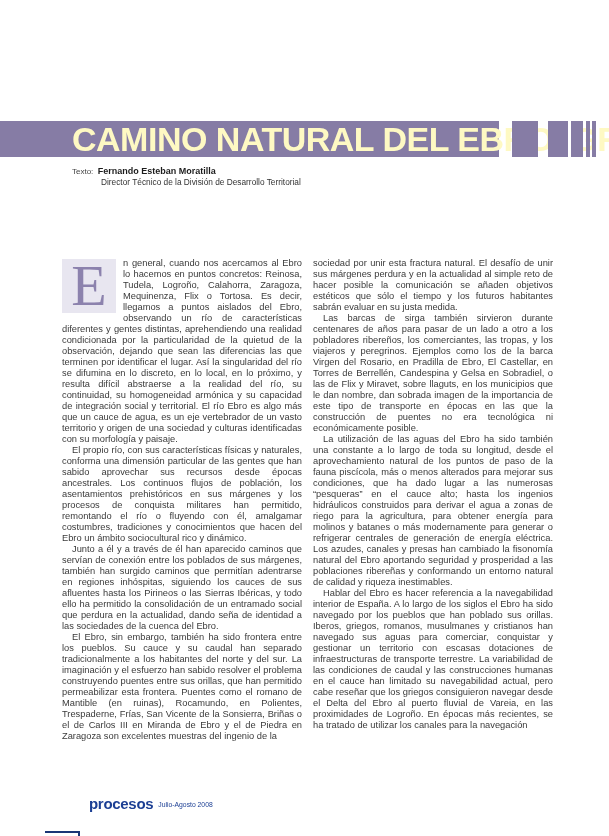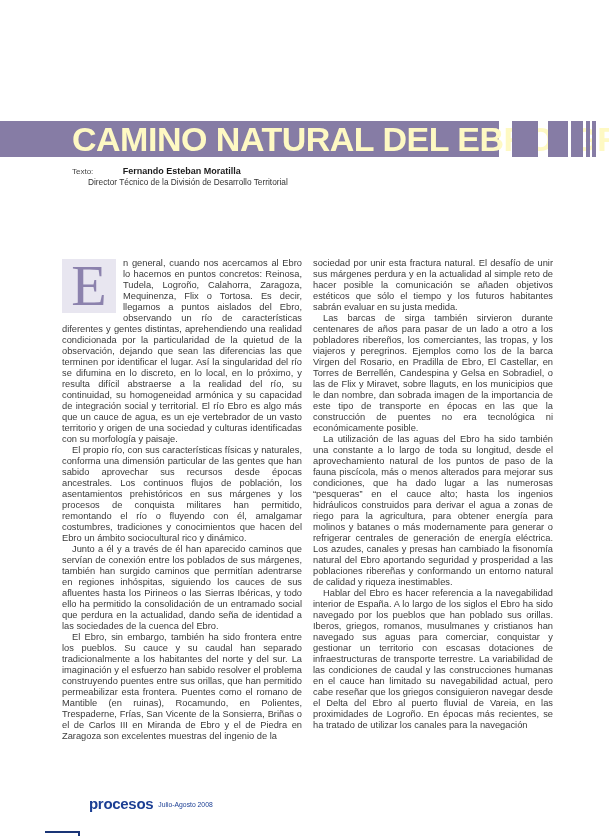--- a/index.html
+++ b/index.html
@@ -28,23 +28,23 @@
   .bar-1 { left: 512px; width: 26px; }
   .bar-2 { left: 548px; width: 20px; }
   .bar-3 { left: 571px; width: 12px; }
   .bar-4 { left: 586px; width: 4px; }
   .bar-5 { left: 592px; width: 4px; }
 
   
   .byline { position: absolute; left: 72px; top: 163px; color: #2e2e2e; }
   .byline-row1 { line-height: 11px; }
   .texto-label { font-size: 8px; color: #444; }
-  .author { font-weight: bold; font-size: 9px; color: #1c1c1c; margin-left: 25px; }
+  .author { font-weight: bold; font-size: 9px; color: #1c1c1c; }
   .role, .org {
-    margin-left: 16px; font-size: 8.3px; line-height: 10.5px; color: #333;
+    margin-left: 29px; font-size: 8.3px; line-height: 10.5px; color: #333;
   }
 
   
   .columns {
     position: absolute; left: 62px; top: 258px; width: 491px;
     display: flex; gap: 11px;
   }
   .col {
     width: 240px;
     font-size: 9.3px; line-height: 11px;

